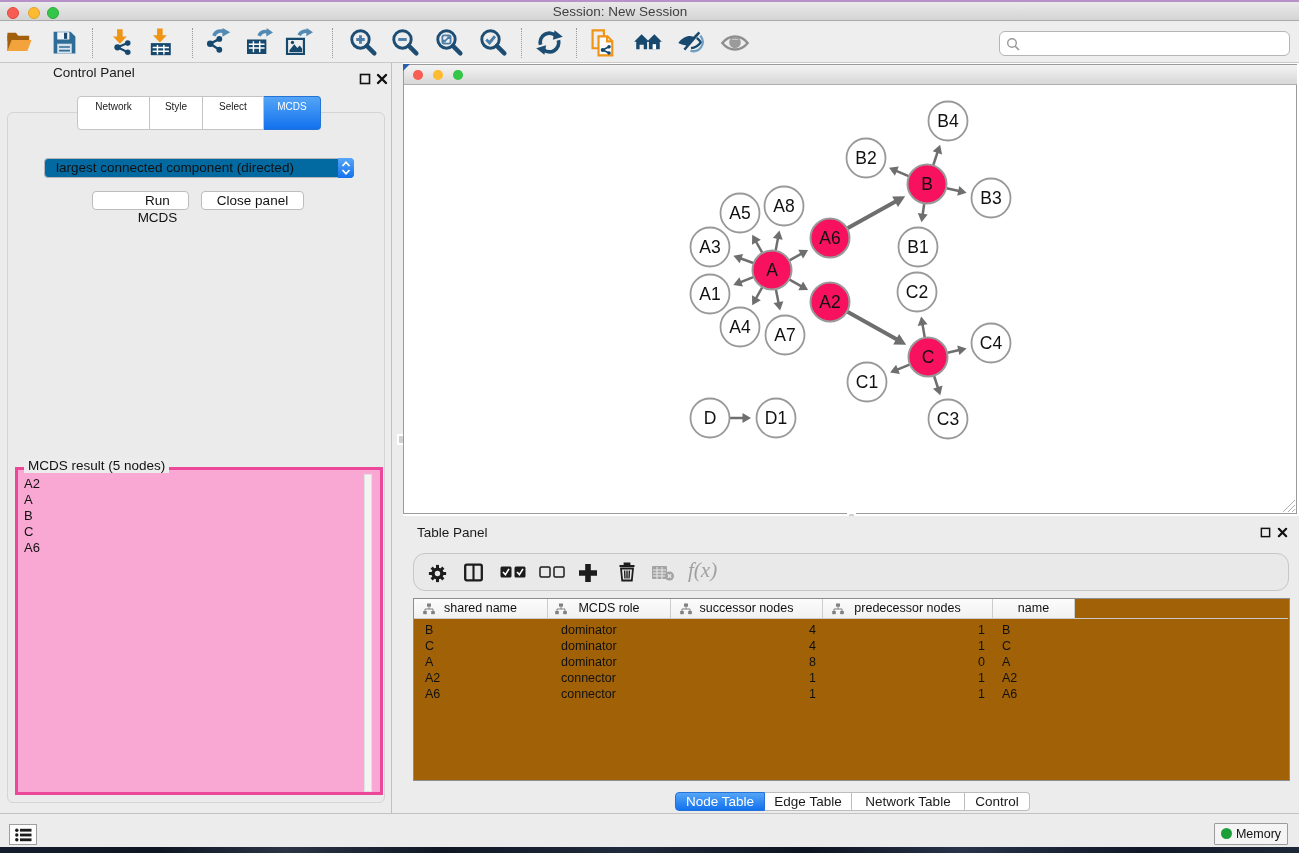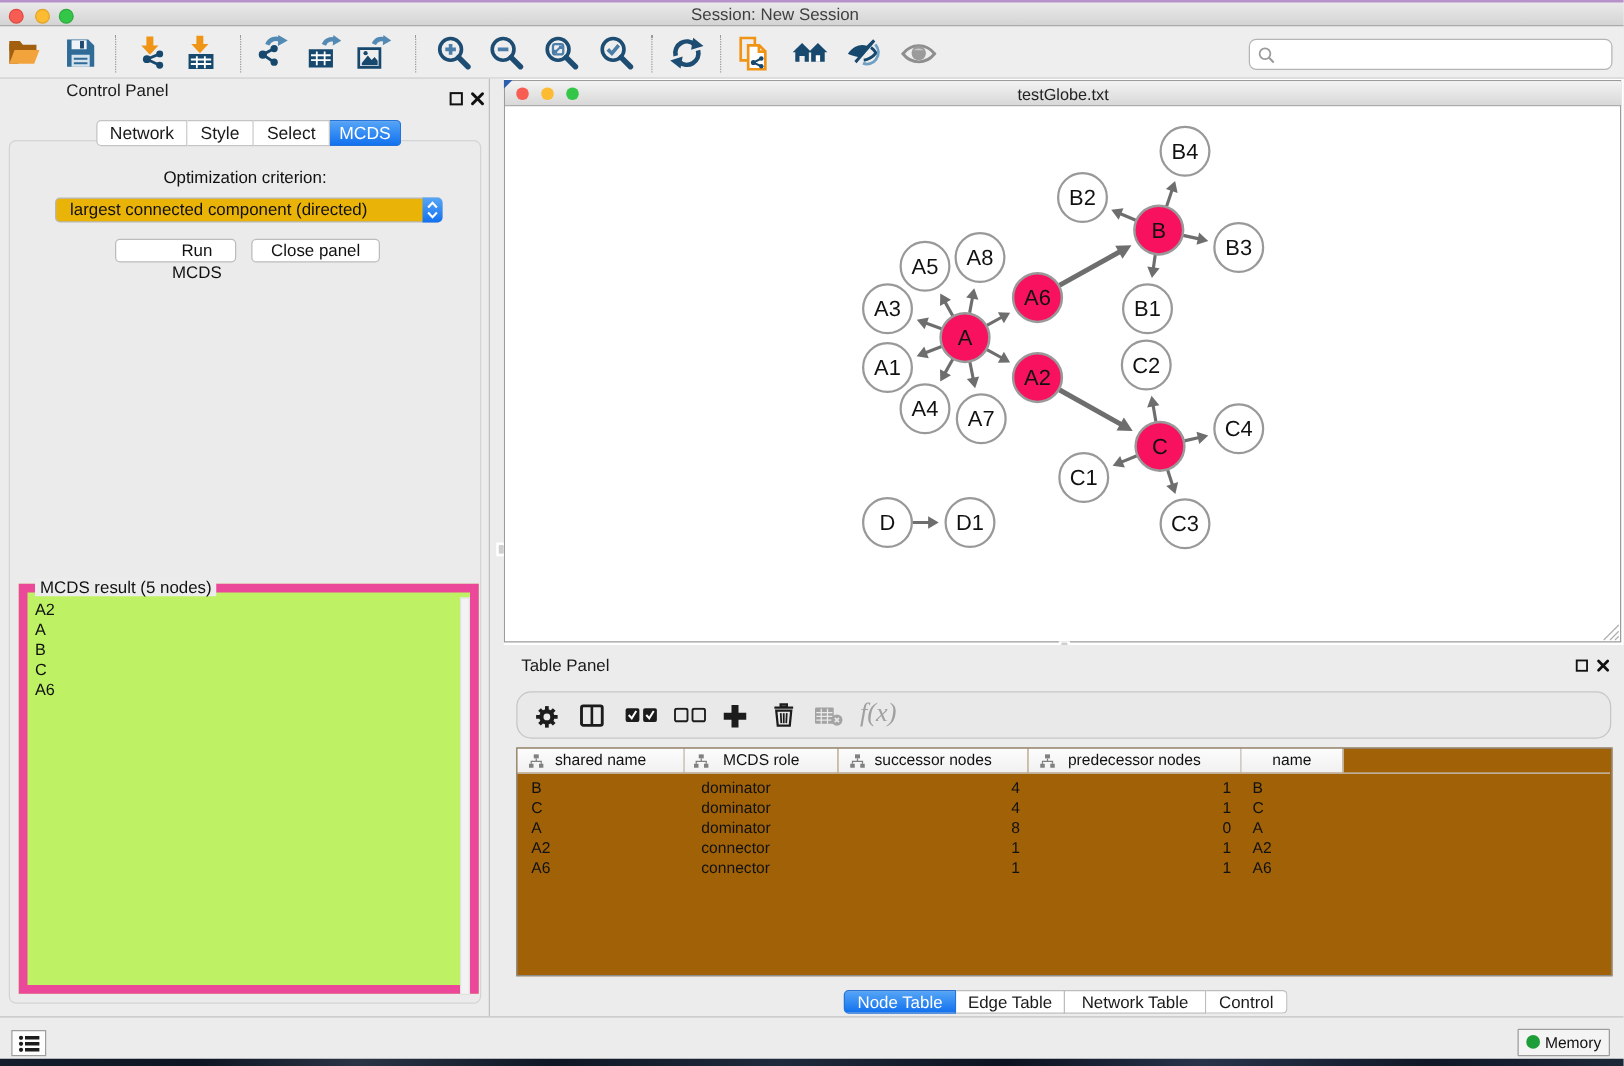--- a/index.html
+++ b/index.html
@@ -8,27 +8,27 @@
 #purple{left:0;top:0;width:1299px;height:2px;background:#b791ca;}
 .tl{border-radius:50%;width:12px;height:12px;top:7px;}
 #title{left:0;top:4px;width:1240px;text-align:center;font-size:13.5px;color:#404040;}
 #toolbar{left:0;top:22px;width:1299px;height:41px;background:#eeeeee;border-bottom:1px solid #c9c9c9;}
 .tsep{top:6px;height:30px;width:0;border-left:1px dotted #9a9a9a;}
 .ticon{top:6px;}
 #searchbox{left:999px;top:9px;width:291px;height:25px;background:#fff;border:1px solid #b5b5b5;border-radius:6px;}
 #cpanel{left:0;top:63px;width:392px;height:750px;background:#ececec;border-right:1px solid #c0c0c0;}
 #cpanel-title{left:13px;top:2px;font-size:13.5px;color:#1a1a1a;margin-left:40px;}
 #cpanel-box{left:7px;top:49px;width:378px;height:691px;border:1px solid #d4d4d4;border-radius:6px;background:#ebebeb;}
-.seg{position:absolute;top:33px;height:21px;background:#fff;border:1px solid #c4c4c4;font-size:14px;color:#1a1a1a;text-align:center;line-height:19px;}
+.seg{position:absolute;top:33px;height:34px;background:#fff;border:1px solid #c4c4c4;font-size:10px;color:#1a1a1a;text-align:center;line-height:19px;}
 .segsel{background:linear-gradient(#55a5f6,#1271ee);color:#fff;border-color:#2573d8;}
 #optlabel{left:0;top:71px;width:392px;text-align:center;font-size:13.5px;color:#111;}
-#dropdown{left:44px;top:95px;width:310px;height:20px;background:#eab308;border:1px solid #b7b7b7;border-radius:4px;font-size:13.5px;color:#111;line-height:18px;padding-left:11px;}
+#dropdown{left:44px;top:95px;width:310px;height:20px;background:#0369a1;border:1px solid #b7b7b7;border-radius:4px;font-size:13.5px;color:#111;line-height:18px;padding-left:11px;}
 #stepper{right:-1px;top:-1px;width:16px;height:20px;background:linear-gradient(#57a6f6,#1271ee);border-radius:0 4px 4px 0;}
 .btn{position:absolute;top:128px;height:19px;background:#fff;border:1px solid #bcbcbc;border-radius:4px;font-size:13.5px;color:#111;text-align:center;line-height:17px;}
-#fieldset{left:15px;top:404px;width:368px;height:328px;border:7px solid #ec4899;background:#bef264;}
+#fieldset{left:15px;top:404px;width:368px;height:328px;border:3px solid #ec4899;background:#f9a8d4;}
 #legend{left:6px;top:-12px;background:#ececec;padding:0 4px;font-size:13.5px;color:#111;}
 #mcdslist{left:1px;top:6px;width:344px;font-size:13px;color:#111;line-height:16px;padding-left:5px;}
 #mscroll{left:346px;top:4px;width:8px;height:318px;background:#f3f3f3;border:1px solid #e2e2e2;}
 #desktop{left:392px;top:63px;width:907px;height:453px;background:#fff;}
 #innerwin{left:11px;top:1px;width:894px;height:450px;border:1px solid #9b9b9b;background:#fff;}
 #iwtitle{left:0;top:0;width:893px;height:20px;background:linear-gradient(#f3f3f3,#d8d8d8);border-bottom:1px solid #aeaeae;}
 .tl2{border-radius:50%;width:9.5px;height:9.5px;top:5px;}
 #iwtext{left:0;top:3px;width:893px;text-align:center;font-size:13px;color:#222;}
 #tablepanel{left:392px;top:516px;width:907px;height:297px;background:#ececec;}
 #tp-title{left:25px;top:9px;font-size:13.5px;color:#1a1a1a;}
@@ -167,21 +167,20 @@
       <rect x="1.5" y="1.5" width="9" height="9" fill="none" stroke="#111" stroke-width="1.6"></rect>
     </svg>
   <svg class="abs" style="left:376px;top:10px;" width="12" height="12" viewBox="0 0 12 12">
       <path d="M2 2 L10 10 M10 2 L2 10" stroke="#111" stroke-width="2.4" stroke-linecap="round"></path>
     </svg>
   <div id="cpanel-box" class="abs"></div>
   <div class="seg" style="left:77px;width:73px;border-radius:4px 0 0 4px;">Network</div>
   <div class="seg" style="left:150px;width:53px;border-left:0;">Style</div>
   <div class="seg" style="left:203px;width:61px;border-left:0;">Select</div>
   <div class="seg segsel" style="left:264px;width:57px;border-radius:0 4px 4px 0;border-left:0;">MCDS</div>
-  <div id="optlabel" class="abs">Optimization criterion:</div>
   <div id="dropdown" class="abs">largest connected component (directed)
     <div id="stepper" class="abs">
         <svg width="16" height="20" viewBox="0 0 16 20">
           <path d="M4.5 8 L8 4.2 L11.5 8 M4.5 12 L8 15.8 L11.5 12" stroke="#fff" stroke-width="1.7" fill="none"></path>
         </svg>
       </div>
   </div>
   <div class="btn" style="left:92px;width:97px;padding-left:34px;">Run MCDS</div>
   <div class="btn" style="left:201px;width:103px;">Close panel</div>
   <div id="fieldset" class="abs">
@@ -189,21 +188,20 @@
     <div id="mcdslist" class="abs">A2<br>A<br>B<br>C<br>A6</div>
     <div id="mscroll" class="abs"></div>
   </div>
 </div>
 <div id="desktop" class="abs">
   <div id="innerwin" class="abs">
     <div id="iwtitle" class="abs">
       <div class="tl2 abs" style="left:9px;background:#f85d53;"></div>
       <div class="tl2 abs" style="left:29px;background:#fcbb30;"></div>
       <div class="tl2 abs" style="left:49px;background:#34c648;"></div>
-      <div id="iwtext" class="abs">testGlobe.txt</div>
     </div>
     <svg class="abs" style="left:0;top:20px;" width="893" height="428" viewBox="0 0 893 428">
 <line x1="349.3" y1="192.2" x2="335.4" y2="197.6" stroke="#6e6e6e" stroke-width="2.5"></line>
 <polygon points="329.3,200.0 335.4,192.2 339.0,201.6" fill="#6e6e6e"></polygon>
 <line x1="349.2" y1="178.0" x2="335.5" y2="173.0" stroke="#6e6e6e" stroke-width="2.5"></line>
 <polygon points="329.4,170.7 339.1,169.0 335.7,178.3" fill="#6e6e6e"></polygon>
 <line x1="358.2" y1="202.4" x2="351.4" y2="214.5" stroke="#6e6e6e" stroke-width="2.5"></line>
 <polygon points="348.2,220.2 348.0,210.3 356.8,215.2" fill="#6e6e6e"></polygon>
 <line x1="358.2" y1="167.6" x2="351.4" y2="155.5" stroke="#6e6e6e" stroke-width="2.5"></line>
 <polygon points="348.2,149.8 356.8,154.8 348.0,159.7" fill="#6e6e6e"></polygon>

